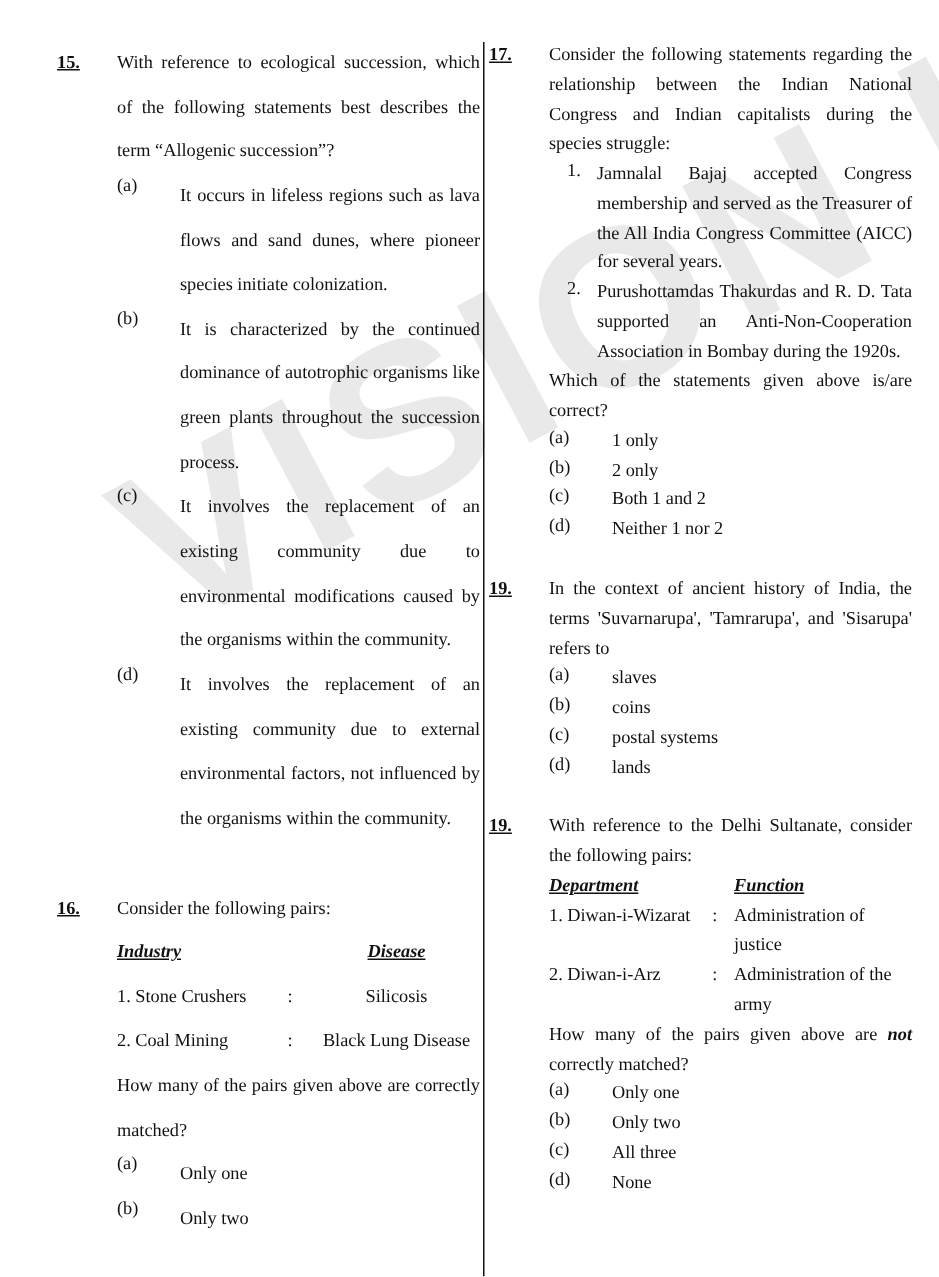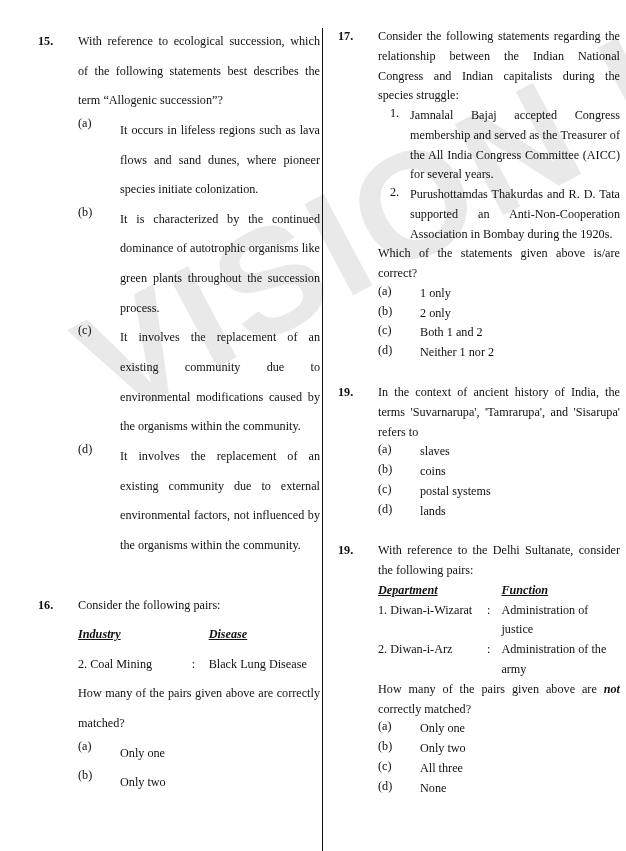--- a/index.html
+++ b/index.html
@@ -55,33 +55,34 @@
     height: 823px;
     background: #111111;
   }
 
   .column {
     position: absolute;
     top: 27px;
     width: 282px;
   }
   .column.left  { left: 38px; }
-  .column.right { left: 338px; }
+  .column.right { left: 326px; }
 
   
   .question {
     display: flex;
     align-items: flex-start;
   }
   .q-num {
     flex: 0 0 40px;
     font-weight: bold;
     font-size: 12.2px;
     line-height: 1.62;
     padding-top: 0px;
+    text-decoration: underline;
   }
   .q-body {
     flex: 1 1 auto;
     font-size: 12.2px;
   }
 
   
   .loose .q-num  { line-height: 2.43; }
   .loose .stem,
   .loose .opt-text,
@@ -145,21 +146,21 @@
     vertical-align: top;
     padding: 0;
   }
   .tbl-head {
     font-weight: bold;
     font-style: italic;
     text-decoration: underline;
   }
   .col-a { width: 47%; }
   .col-sep { width: 7%; }
-  .col-b { width: 46%; }
+  .col-b { width: 46%; text-align: center; }
 
   .col-a-19 { width: 45%; }
   .col-sep-19 { width: 6%; }
   .col-b-19 { width: 49%; margin-top: 39px; }
 
   .tail { text-align: justify; text-justify: inter-word; }
   .bi { font-weight: bold; font-style: italic; }
   .gap-md  { height: 20px; }
   .gap-lg  { height: 30px; }
 </style>
@@ -209,20 +210,25 @@
         <div class="stem nojust">Consider the following pairs:</div>
 
         <table class="pair-table">
           <tbody>
             <tr>
               <td class="col-a tbl-cell tbl-head">Industry</td>
               <td class="col-sep tbl-cell"></td>
               <td class="col-b tbl-cell tbl-head">Disease</td>
             </tr>
             <tr>
+              <td class="col-a tbl-cell">1. Stone Crushers</td>
+              <td class="col-sep tbl-cell">:</td>
+              <td class="col-b tbl-cell">Silicosis</td>
+            </tr>
+            <tr>
               <td class="col-a tbl-cell">2. Coal Mining</td>
               <td class="col-sep tbl-cell">:</td>
               <td class="col-b tbl-cell">Black Lung Disease</td>
             </tr>
           </tbody>
         </table>
 
         <div class="tail">How many of the pairs given above are correctly matched?</div>
 
         <div class="options">

